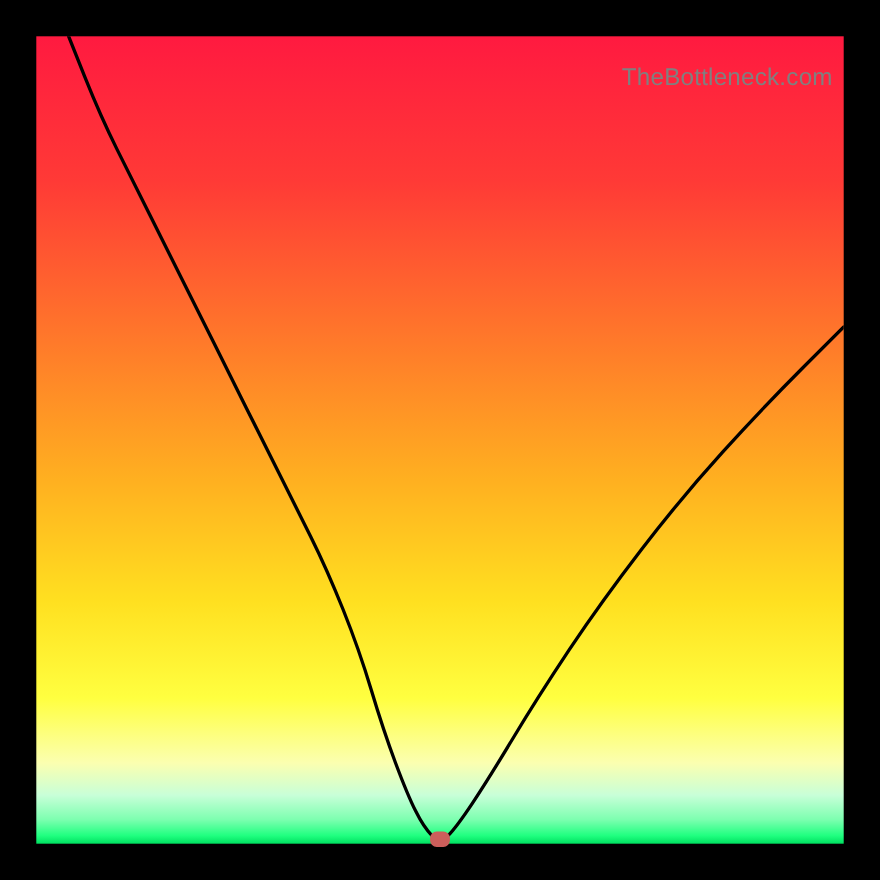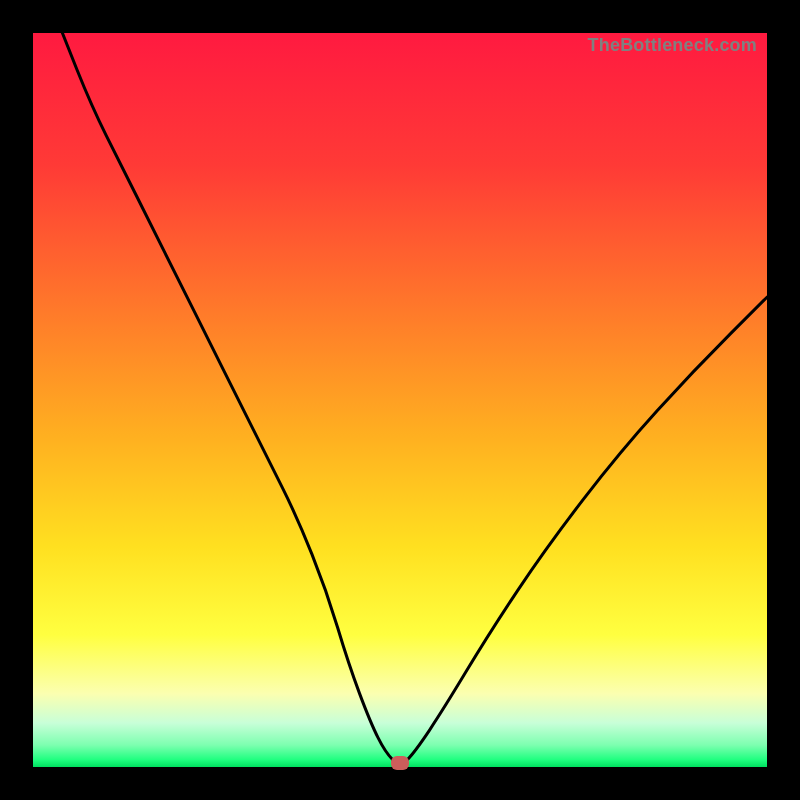--- a/index.html
+++ b/index.html
@@ -33,25 +33,25 @@
       #ffff40 82%,
       #fbffb0 90%,
       #c8ffd8 94%,
       #7dffb0 97%,
       #20ff80 99%,
       #00e060 100%
     );
   }
   .watermark {
     position: absolute;
-    top: 2px;
+    top: 24px;
     right: 10px;
     color: #808080;
-    font-size: 18px;
-    font-weight: 700;
+    font-size: 22px;
+    font-weight: 400;
     letter-spacing: 0.2px;
     user-select: none;
   }
   svg.curve {
     position: absolute;
     left: 0;
     top: 0;
     width: 734px;
     height: 734px;
   }

